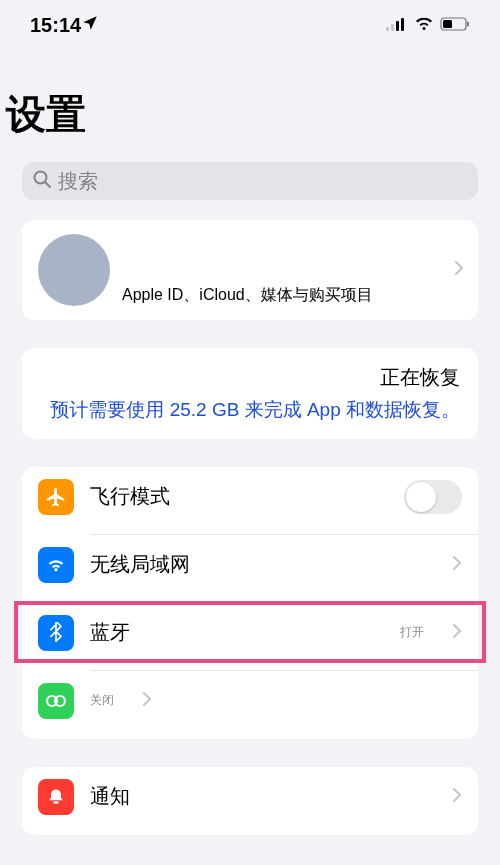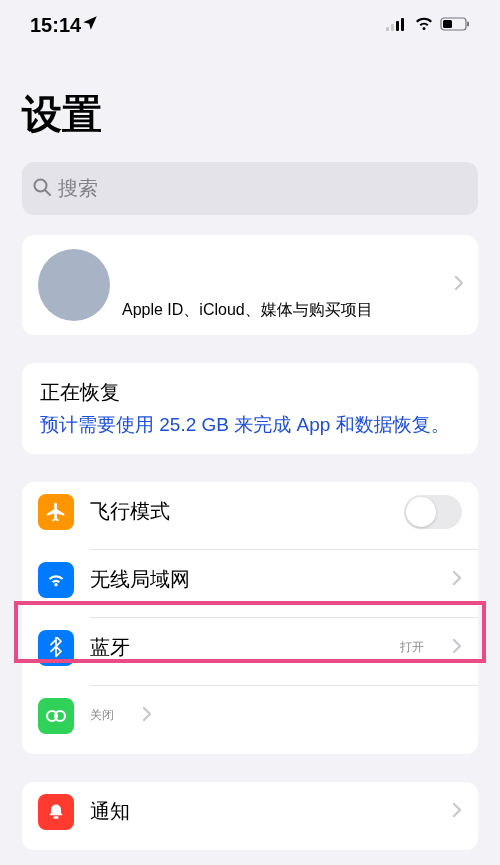--- a/index.html
+++ b/index.html
@@ -29,27 +29,27 @@
       font-weight: 600;
     }
     .status-right {
       display: flex;
       align-items: center;
       gap: 6px;
     }
     .page-title {
       font-size: 40px;
       font-weight: 700;
-      padding: 40px 22px 12px;
+      padding: 40px 6px 12px;
     }
     .search-bar {
       margin: 8px 22px 20px;
       background: #e4e3e9;
       border-radius: 12px;
-      height: 53px;
+      height: 38px;
       display: flex;
       align-items: center;
       padding: 0 10px;
       gap: 6px;
     }
     .search-placeholder {
       color: #828287;
       font-size: 20px;
     }
     .card {
@@ -76,20 +76,21 @@
       color: #000;
     }
     .chevron {
       position: absolute;
       right: 14px;
       top: 50%;
       transform: translateY(-50%);
     }
     .restore-card {
       padding: 16px 18px;
+      text-align: right;
     }
     .restore-title {
       font-size: 20px;
       font-weight: 400;
       margin-bottom: 6px;
     }
     .restore-subtitle {
       font-size: 19px;
       color: #1d4ed8;
       line-height: 1.35;

